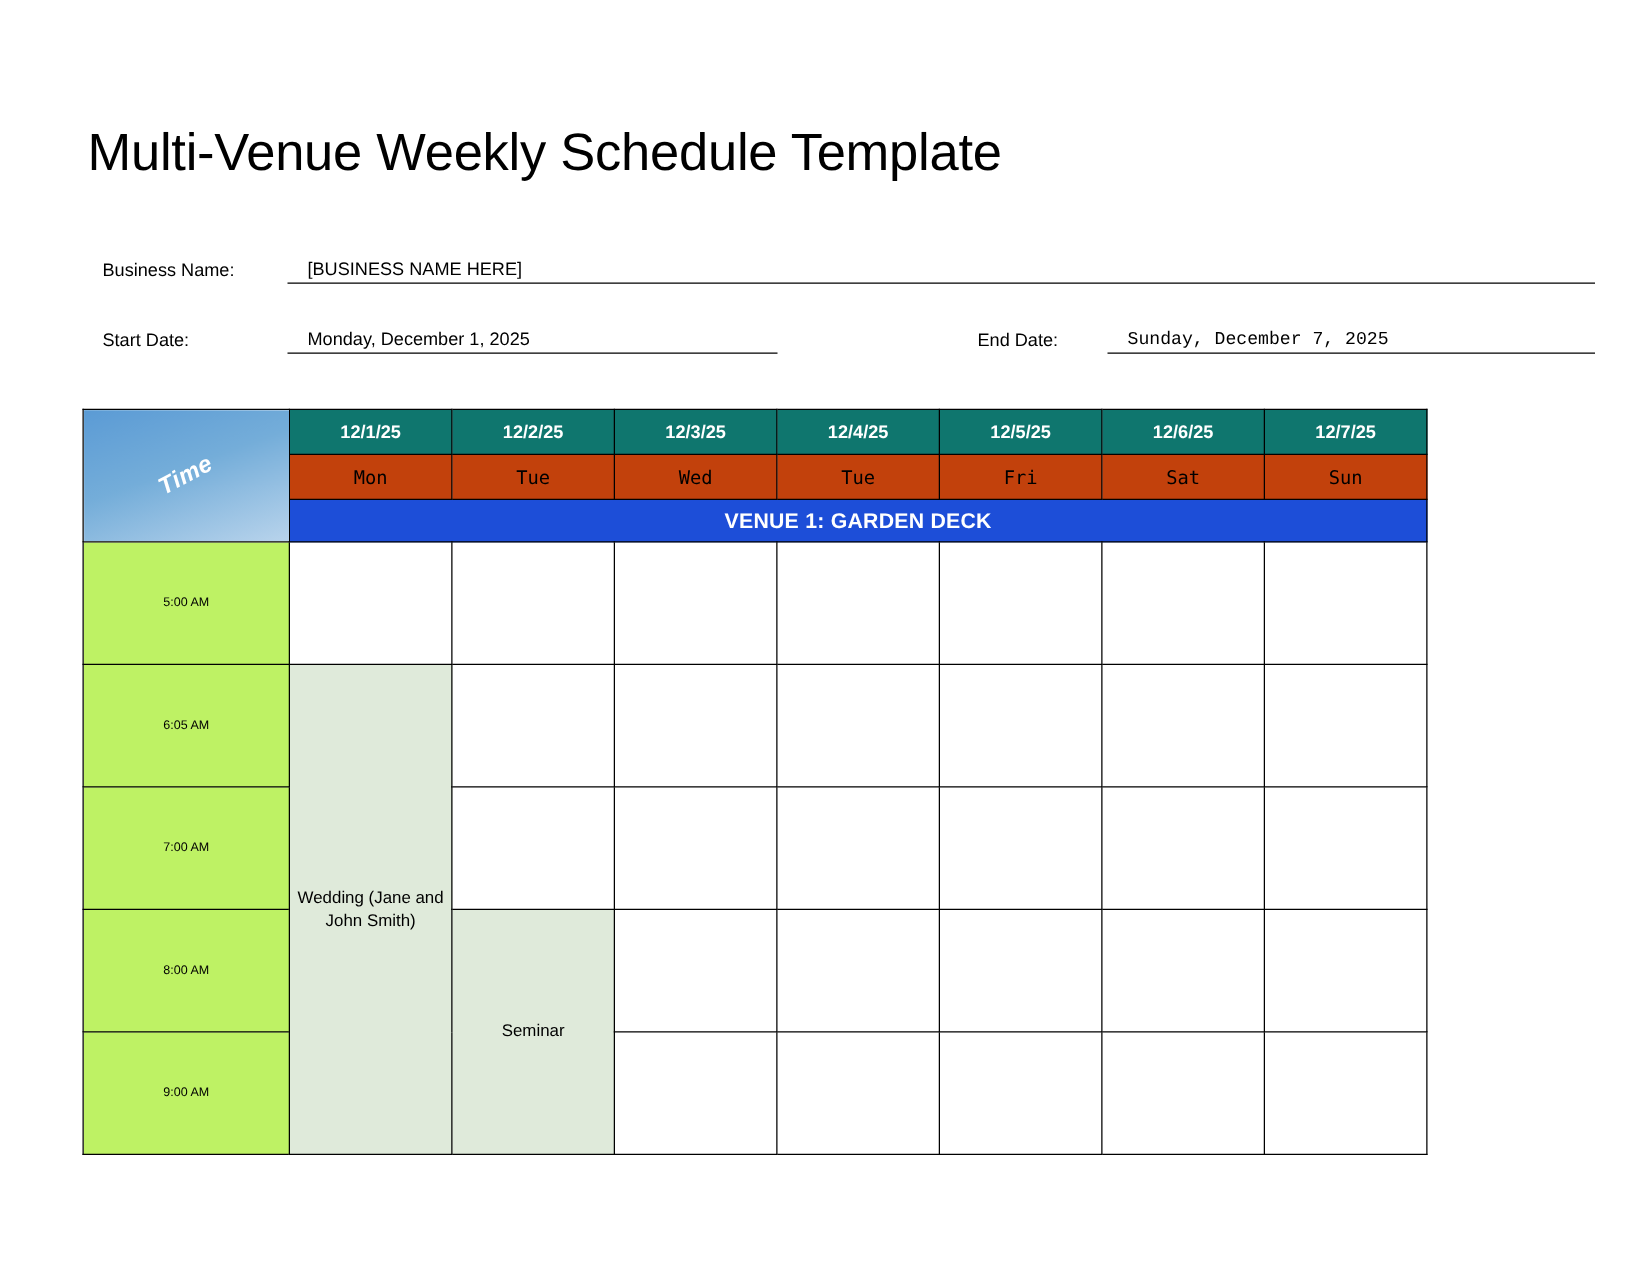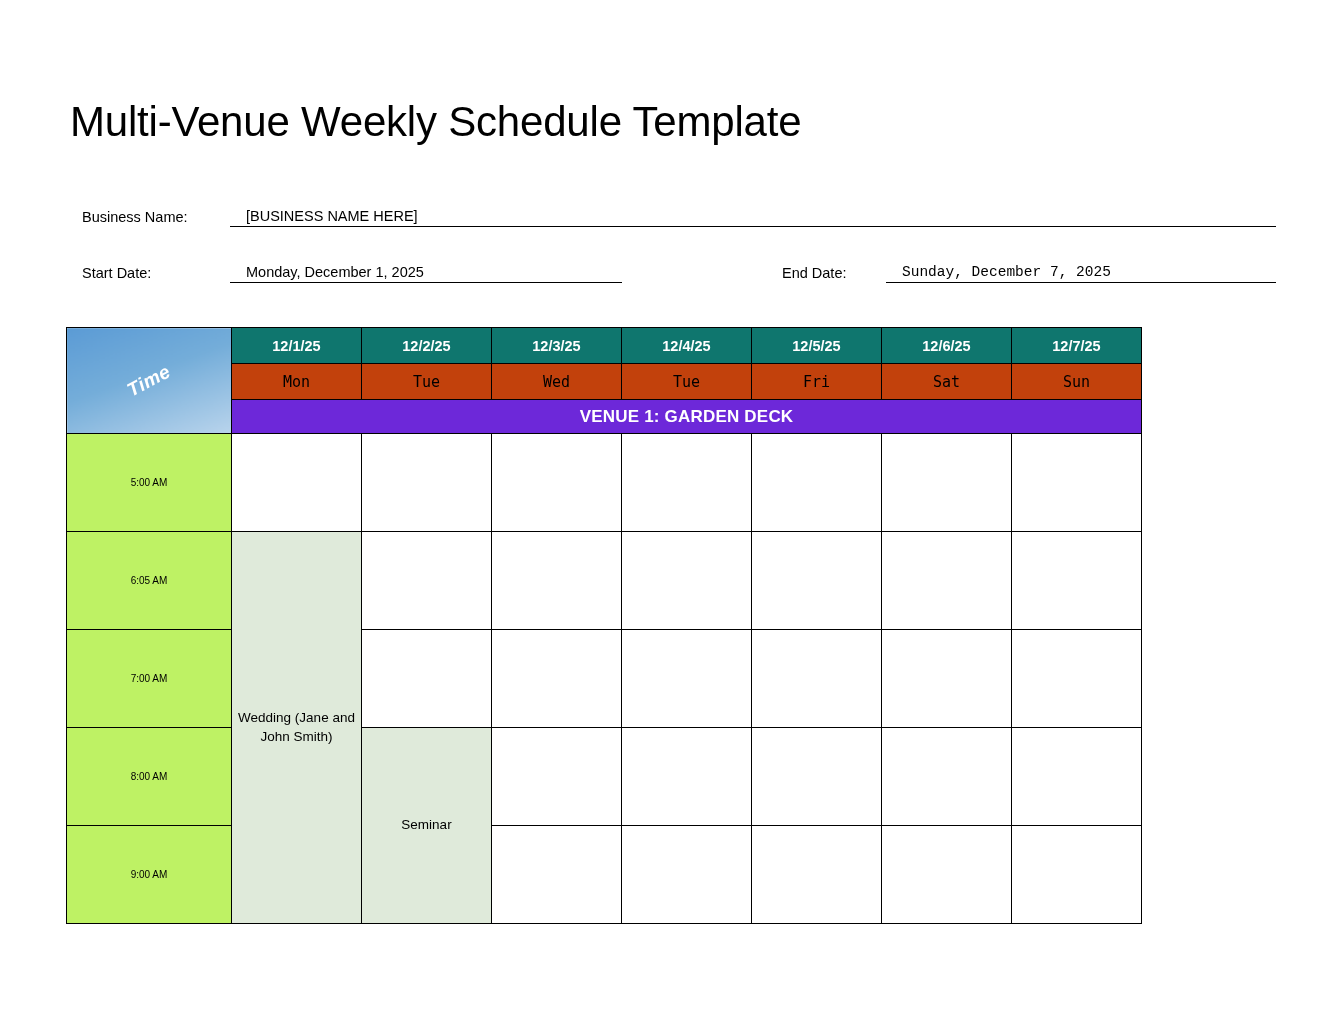--- a/index.html
+++ b/index.html
@@ -111,21 +111,21 @@
     height: 35px;
   }
   .dow-head {
     background: #c2410c;
     color: #000000;
     font-size: 15px;
     height: 35px;
     font-family: "DejaVu Sans Mono", monospace;
   }
   .venue-bar {
-    background: #6d28d9;
+    background: #1d4ed8;
     color: #ffffff;
     font-weight: bold;
     font-size: 17px;
     height: 33px;
     letter-spacing: 0.2px;
   }
   .time-cell {
     background: #bef264;
     font-size: 10px;
     color: #000;

